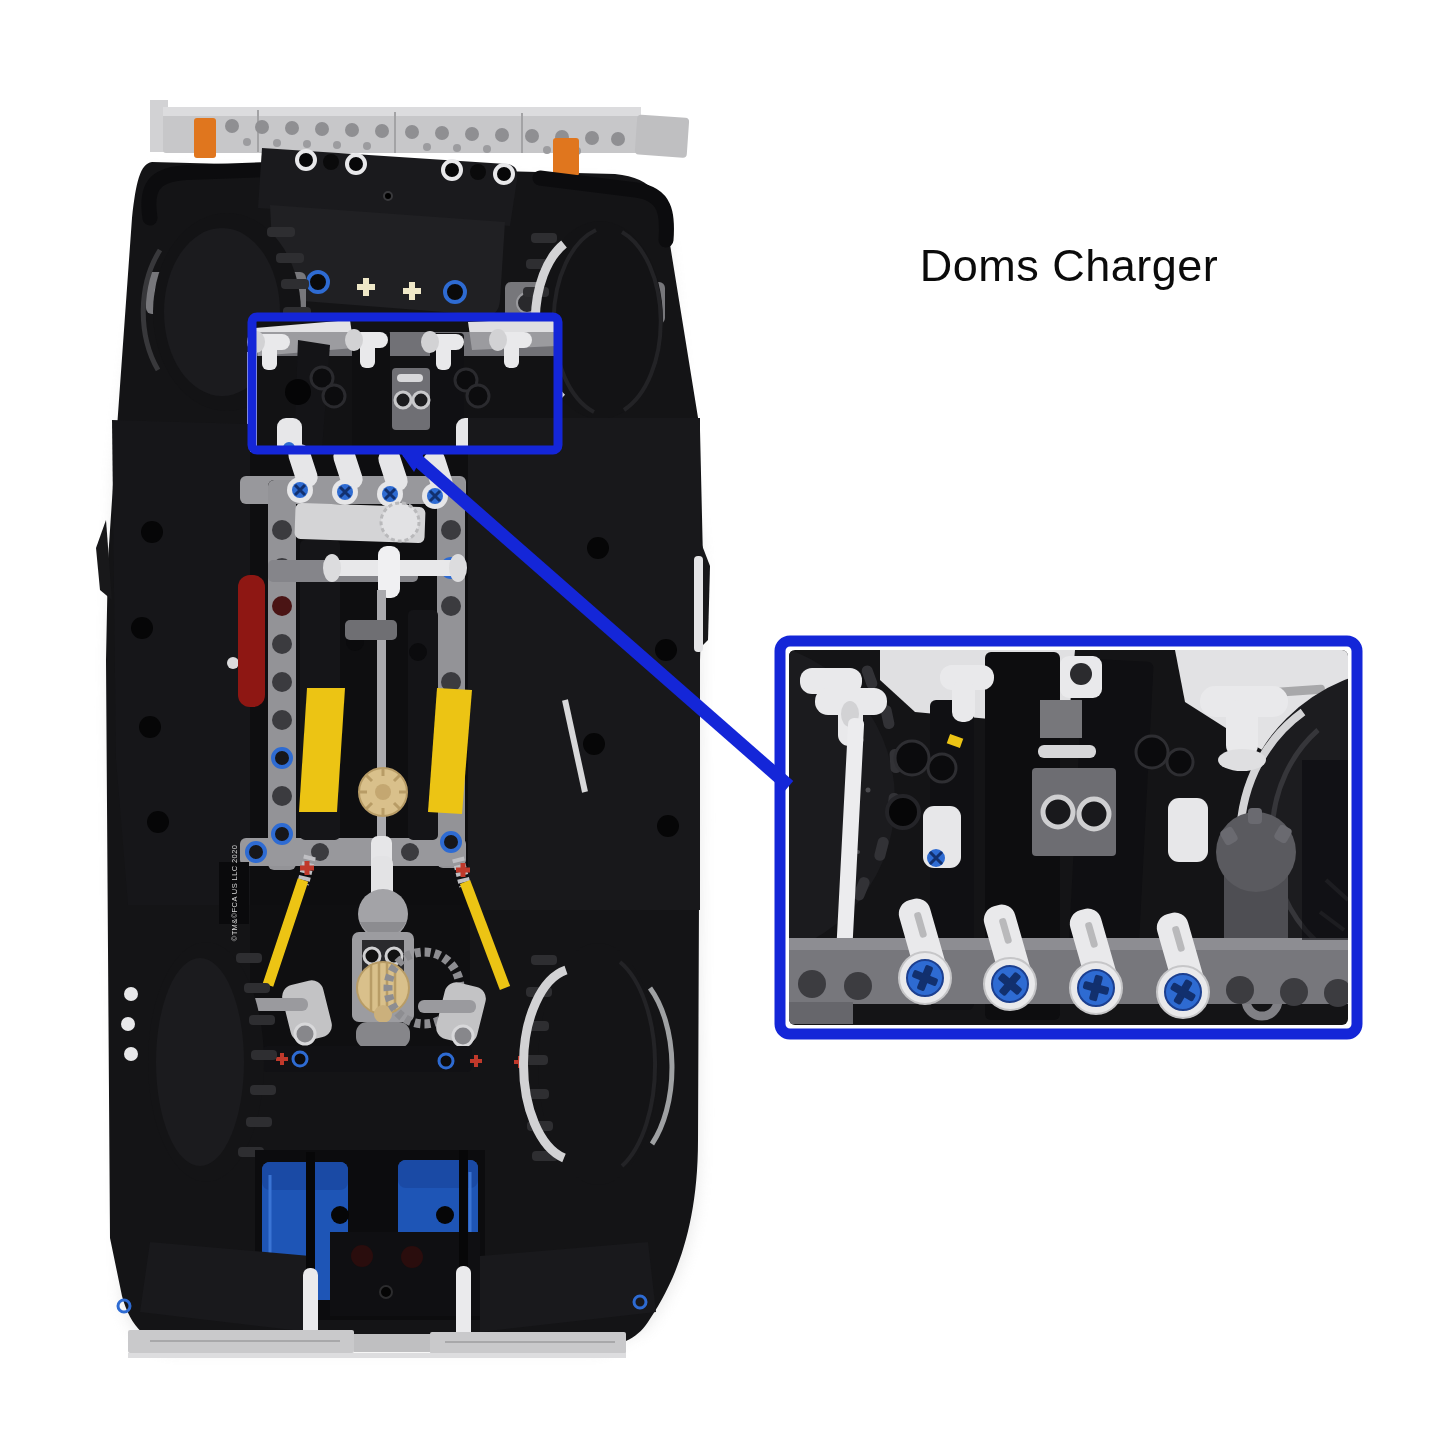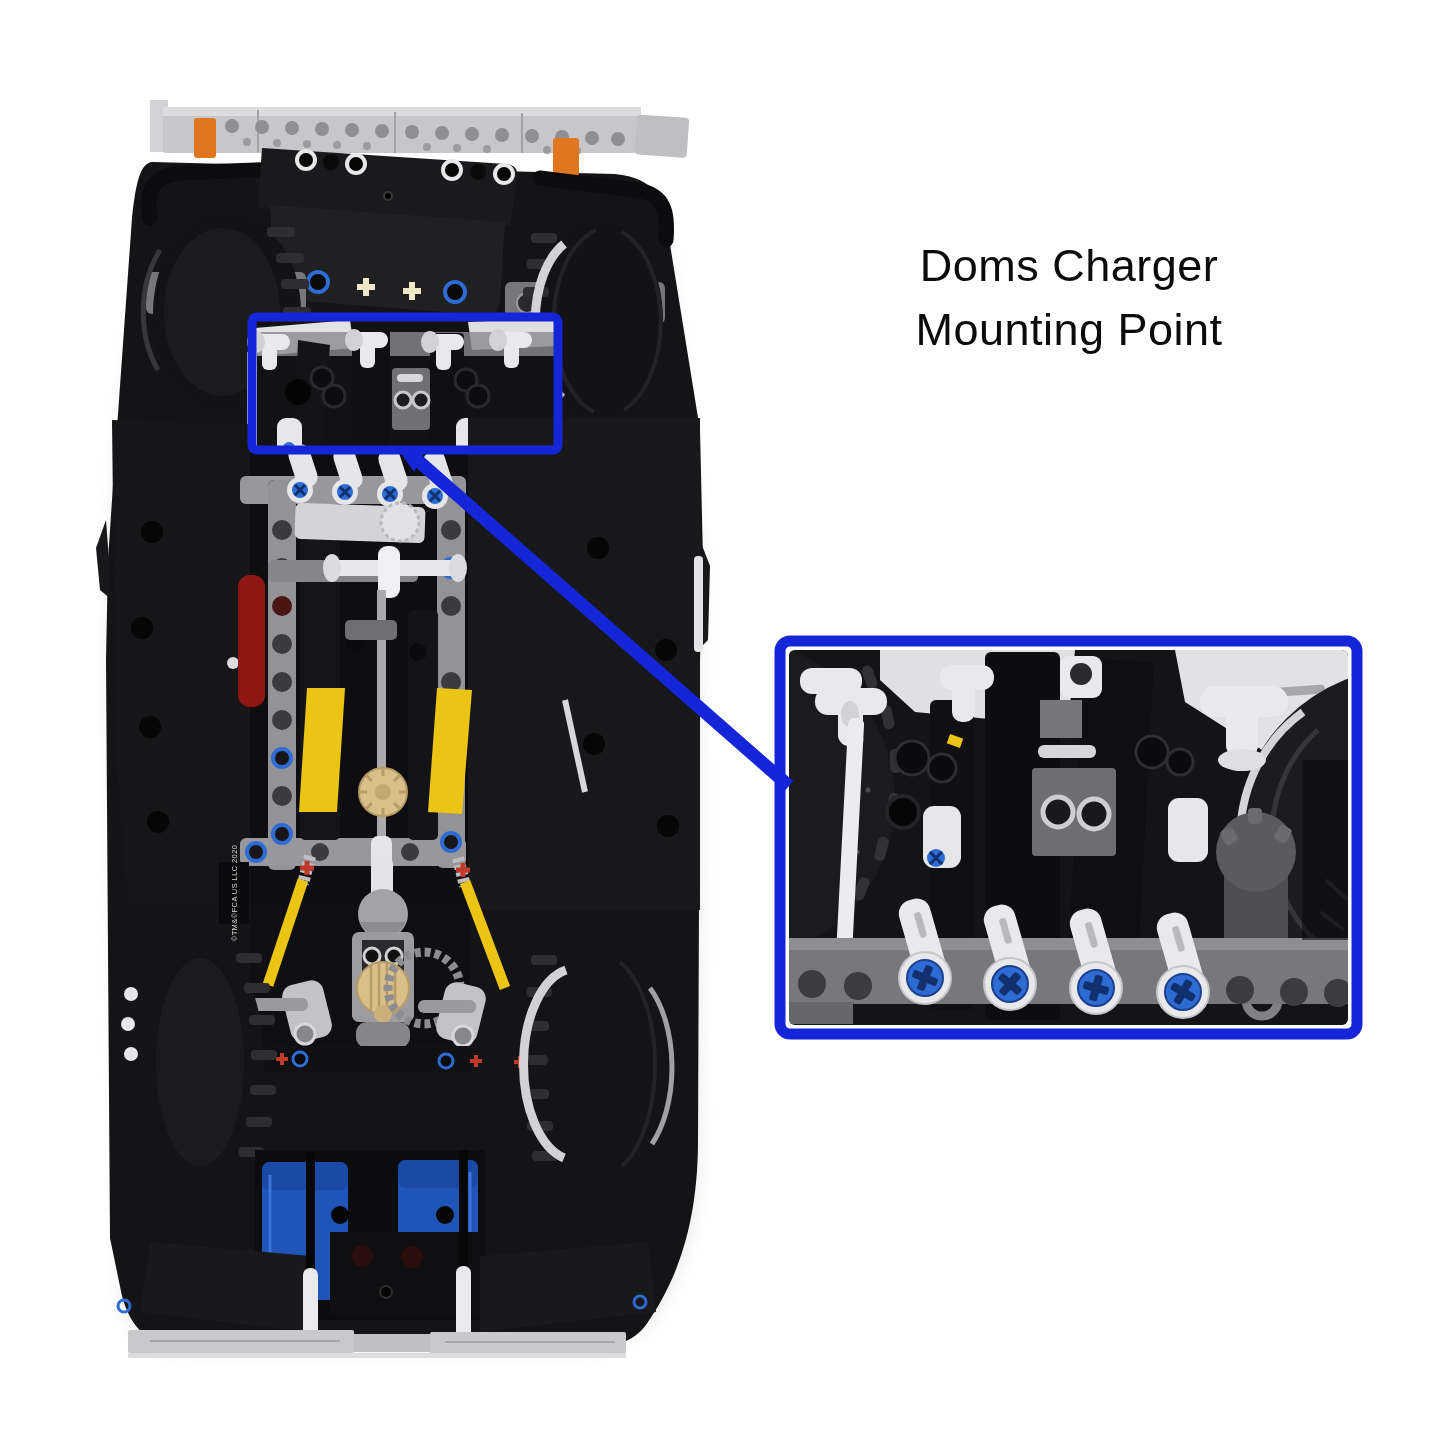--- a/index.html
+++ b/index.html
@@ -562,16 +562,15 @@
     <rect x="780" y="641" width="577" height="393" rx="10" fill="none" class="c-accent-stroke" stroke-width="11"></rect>
   </g>
 
   <line x1="407" y1="451" x2="789" y2="786" class="c-accent-stroke" stroke-width="13"></line>
   <polygon points="396,446 428,446 414,472" class="c-accent-fill"></polygon>
   <rect x="252" y="317" width="306" height="133" rx="5" fill="none" class="c-accent-stroke" stroke-width="9"></rect>
 </svg>
 
 <div class="label">
   <span>Doms Charger</span>
-  <span>Mounting Point</span>
 </div>
 
 </div>
 
 </body></html>

